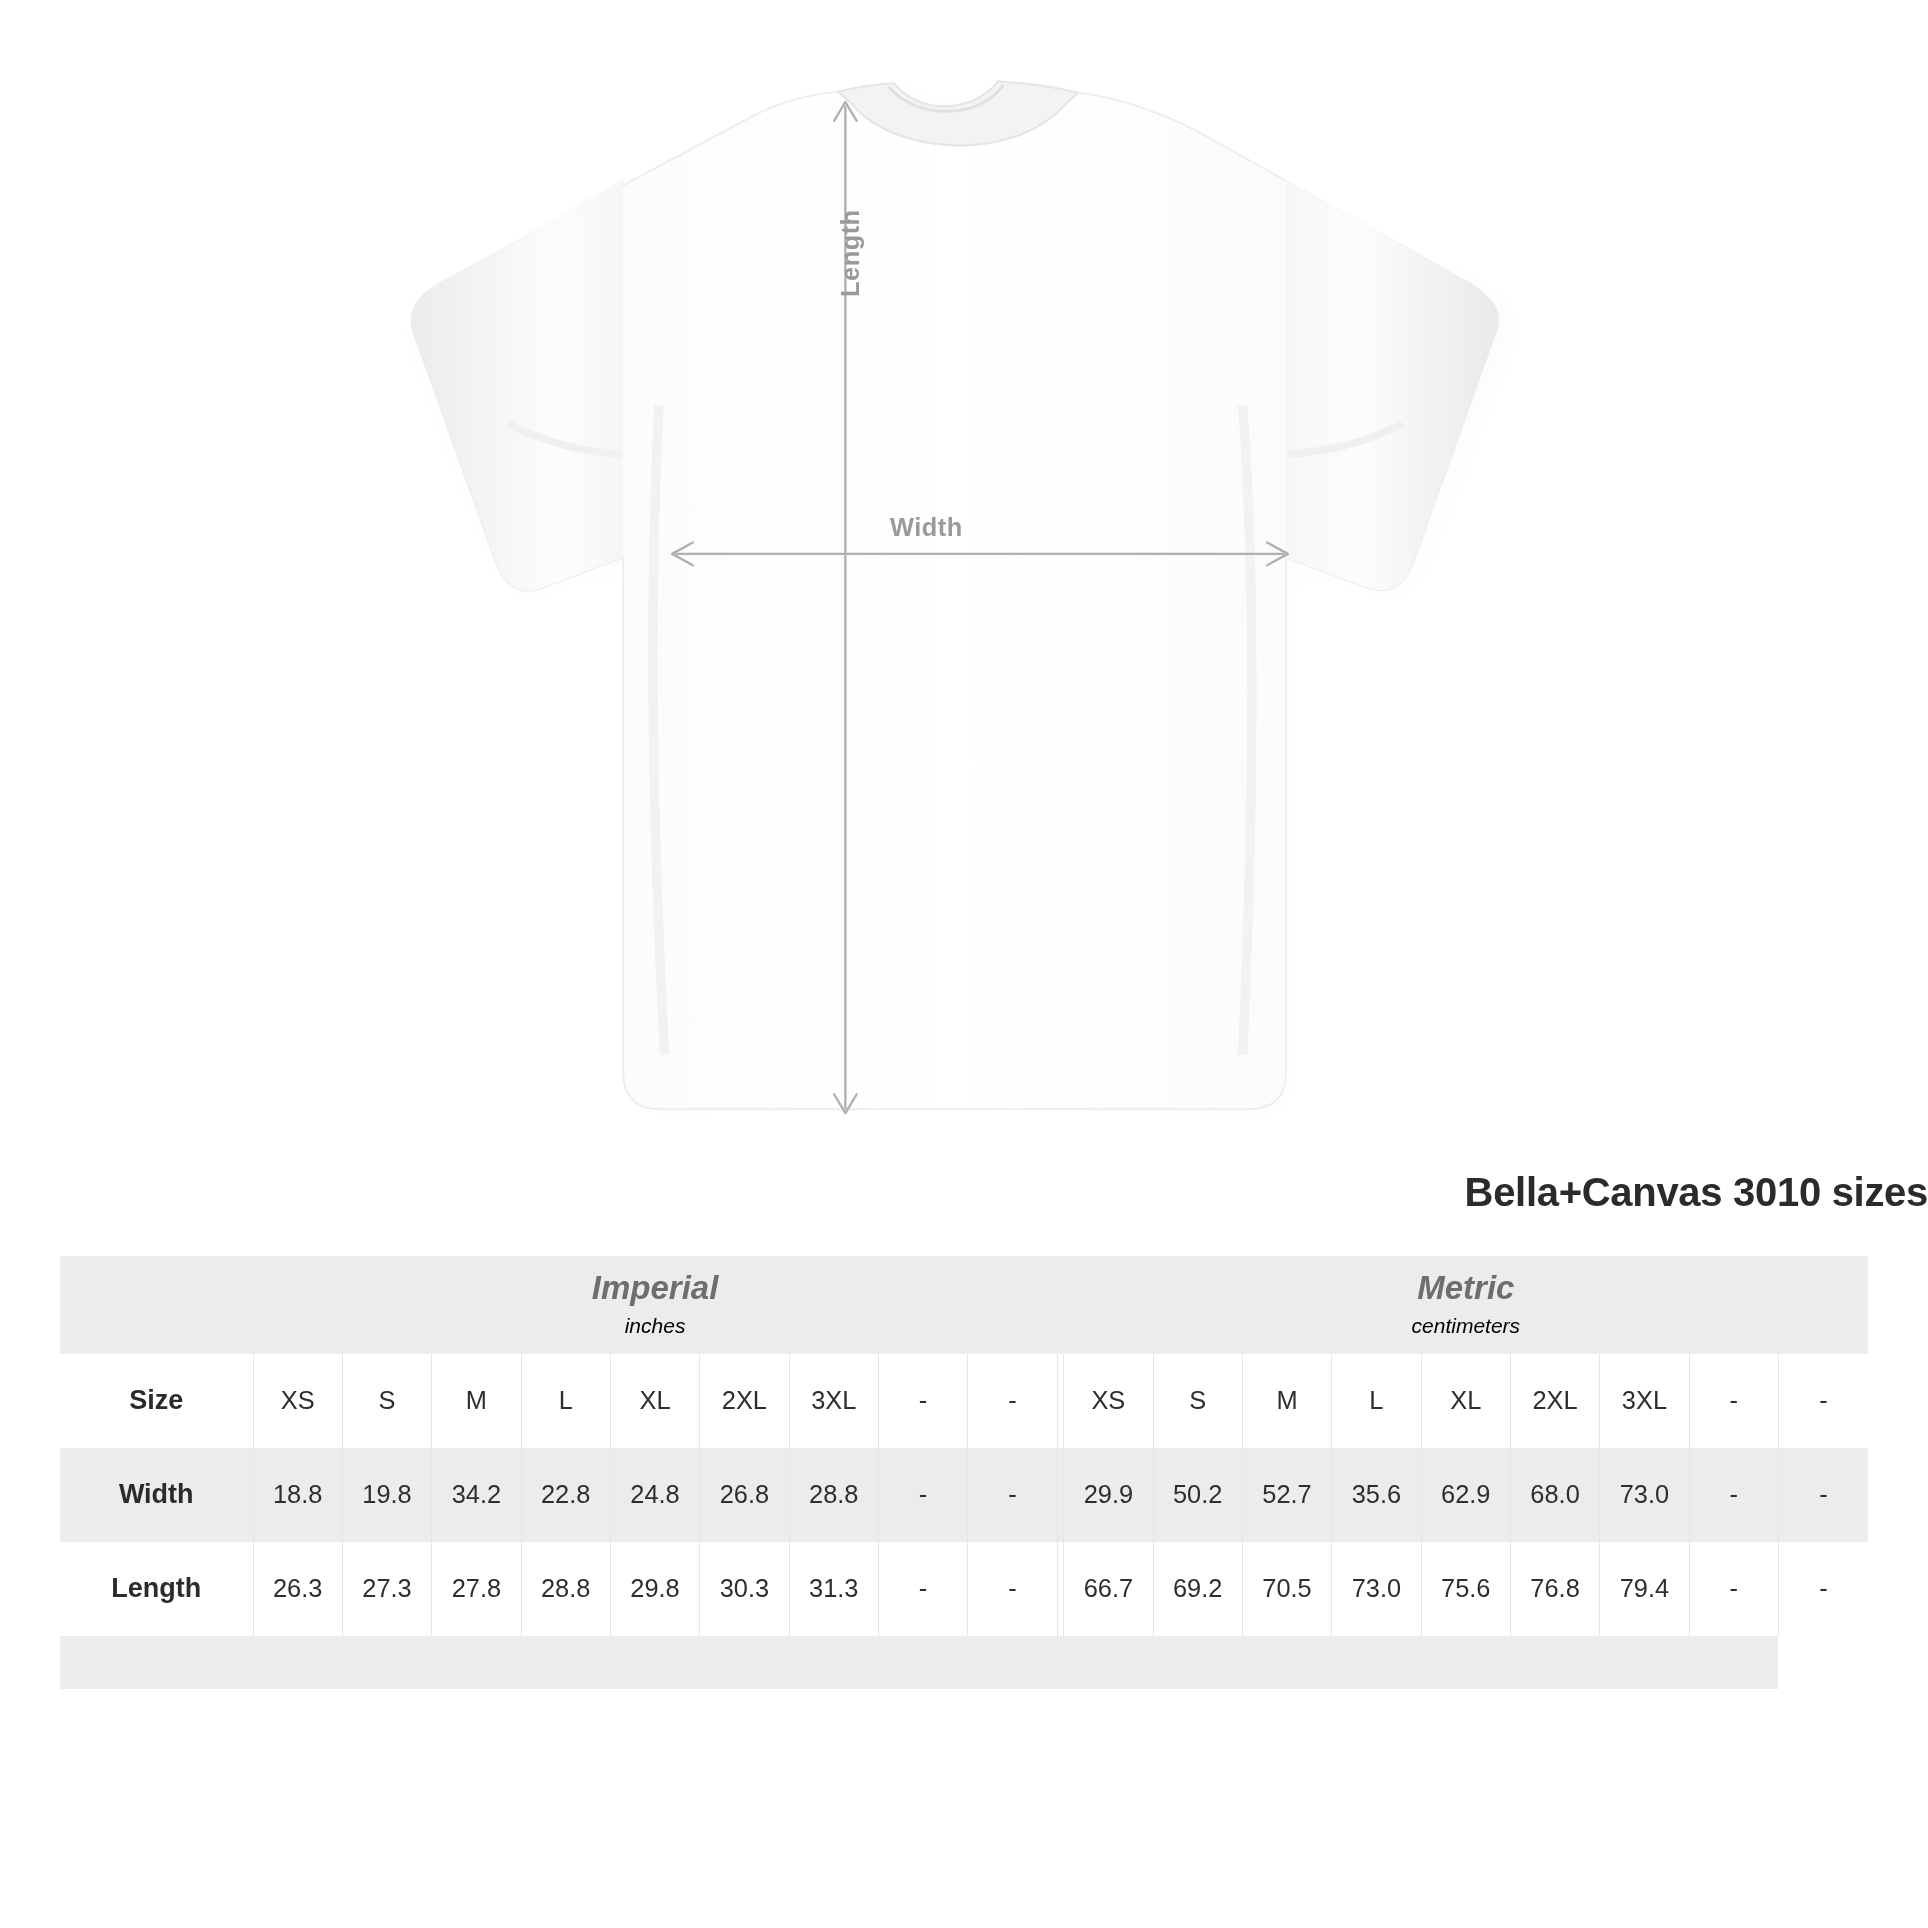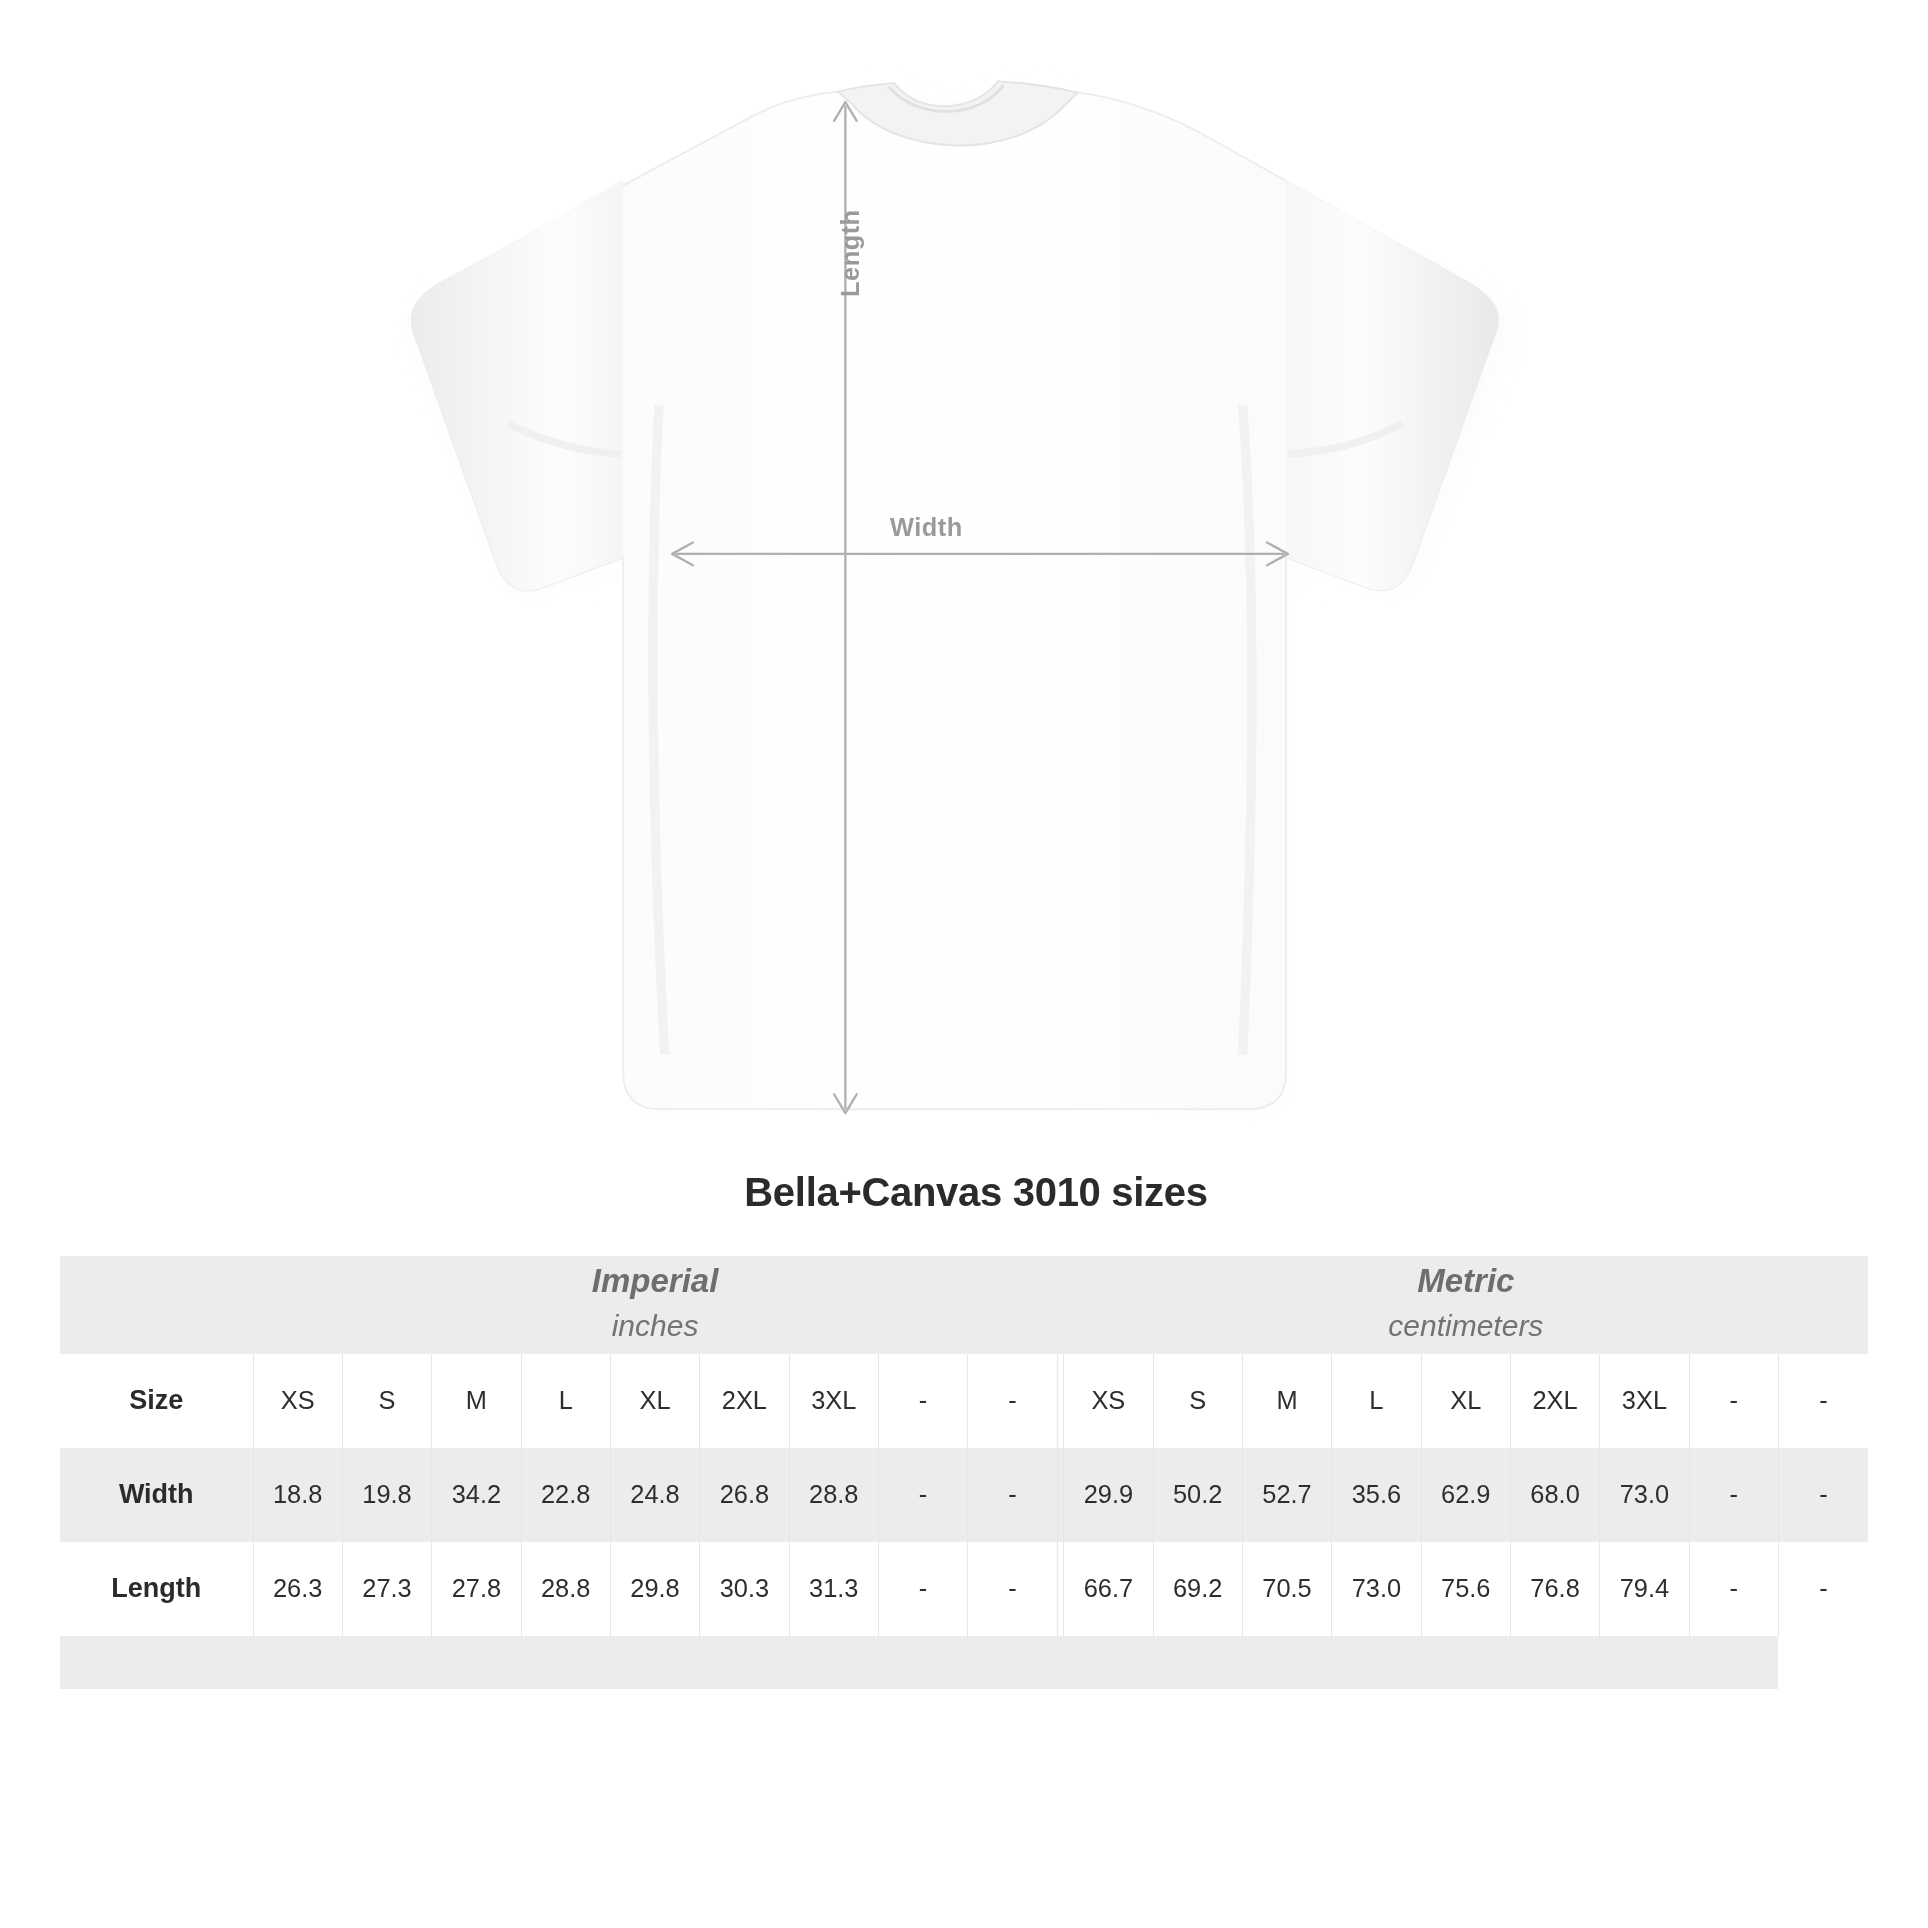--- a/index.html
+++ b/index.html
@@ -46,21 +46,21 @@
     white-space: nowrap;
   }
   .dim-label.width {
     left: 890px;
     top: 513px;
     white-space: nowrap;
   }
 
   
   .title-block {
-    text-align: center;
+    text-align: right;
     margin-top: 1.9px;
     margin-left: 24px;
   }
   .main-title {
     font-size: 40px;
     font-weight: bold;
     color: #2b2b2b;
     letter-spacing: -0.3px;
   }
   .subtitle {
@@ -92,23 +92,23 @@
     height: 98px;
   }
   .unit-head .unit-name {
     font-size: 33px;
     font-weight: bold;
     font-style: italic;
     color: #6e6e6e;
     line-height: 1.25;
   }
   .unit-head .unit-sub {
-    font-size: 30px;
+    font-size: 21px;
     font-style: italic;
-    color: #737373;
+    color: #000000;
     line-height: 1.6;
   }
   .row-size td {
     height: 94px;
     background: #ffffff;
     border-right: 0.9px solid #e6e6e6;
     margin-top: 48px;
   }
   .row-size td:last-child { border-right: none; }
   .row-size td.label-cell,

